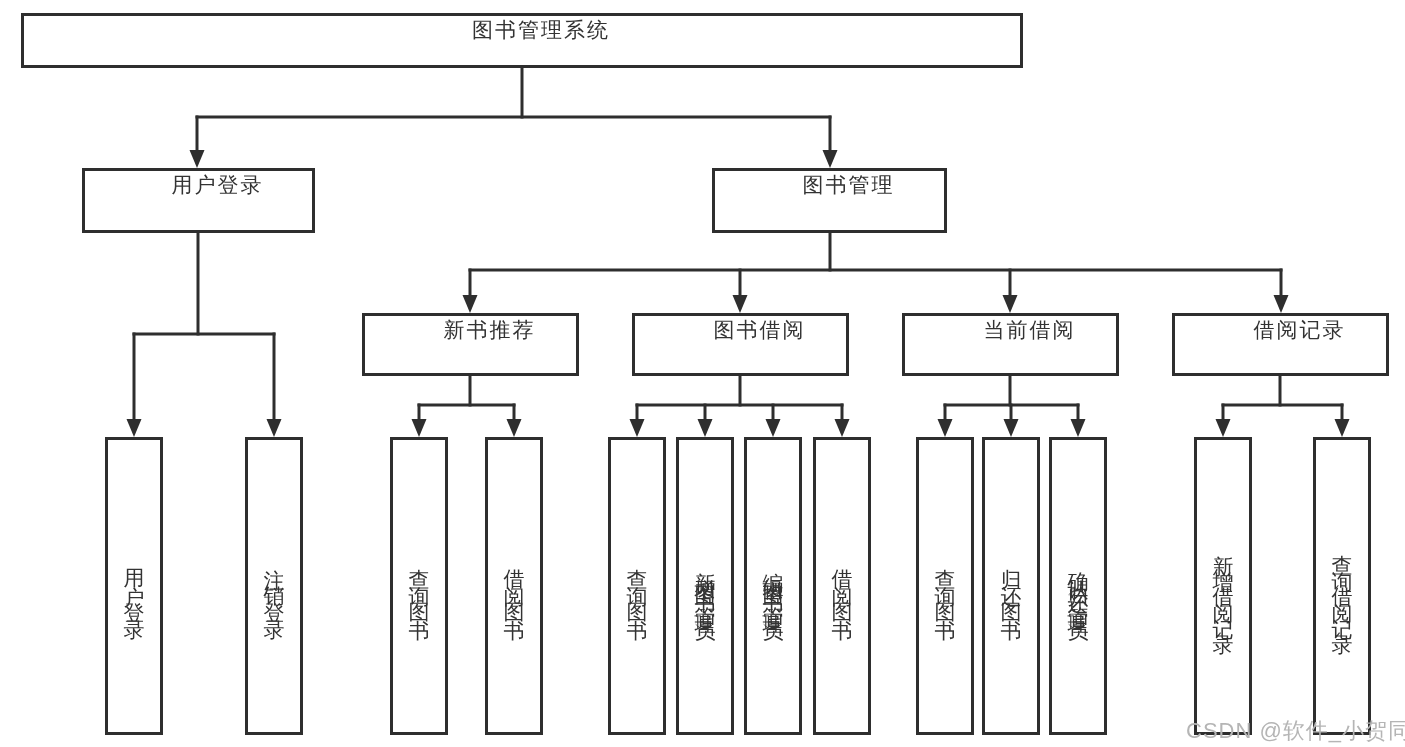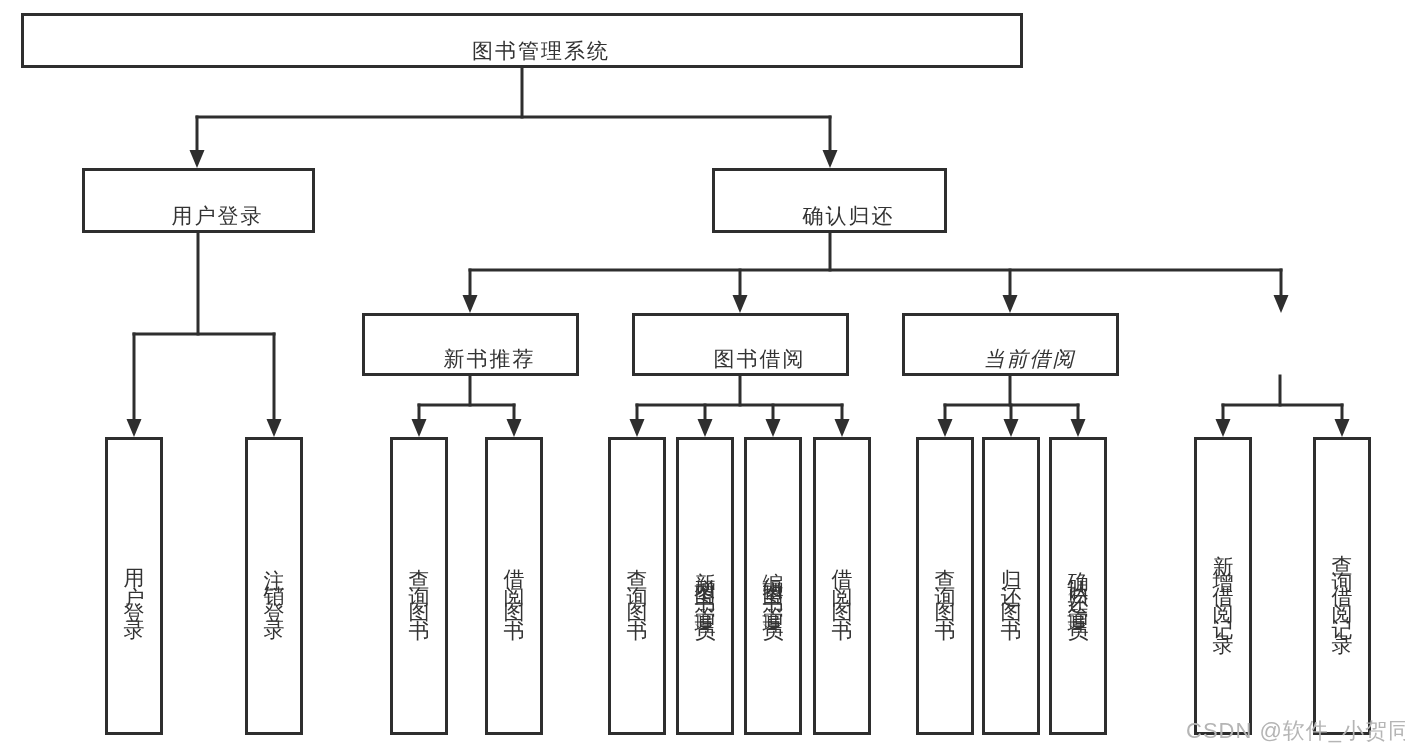--- a/index.html
+++ b/index.html
@@ -8,21 +8,21 @@
     width:1405px;height:747px;
     background:#fff;
     font-family:"Liberation Sans", sans-serif;
     overflow:hidden;
   }
   #wires{position:absolute;left:0;top:0;z-index:0;}
   .hbox{
     position:absolute;z-index:1;
     box-sizing:border-box;
     border:3px solid #2e2e2e;background:#fff;
-    display:flex;align-items:flex-end;justify-content:center;
+    display:flex;align-items:flex-start;justify-content:center;
     font-size:21px;color:#333;letter-spacing:2px;padding-left:38px;
   }
   .vbox{
     position:absolute;z-index:1;
     box-sizing:border-box;
     border:3px solid #2e2e2e;background:#fff;
     display:flex;align-items:center;justify-content:center;
     width:58px;top:437px;height:298px;
     font-size:21px;color:#333;
   }
@@ -95,31 +95,34 @@
   </svg>
 
   <div class="hbox" style="left:21px;top:13px;width:1002px;height:55px;">
     <span>图书管理系统</span>
   </div>
 
   <div class="hbox" style="left:82px;top:168px;width:233px;height:65px;">
     <span>用户登录</span>
   </div>
   <div class="hbox" style="left:712px;top:168px;width:235px;height:65px;">
-    <span>确认归还</span>
+    <span>图书管理</span>
   </div>
 
   <div class="hbox" style="left:632px;top:313px;width:217px;height:63px;">
     <span>图书借阅</span>
   </div>
   <div class="hbox" style="left:362px;top:313px;width:217px;height:63px;">
     <span>新书推荐</span>
   </div>
-  <div class="hbox" style="left:902px;top:313px;width:217px;height:63px;font-style:italic;">
+  <div class="hbox" style="left:902px;top:313px;width:217px;height:63px;">
     <span>当前借阅</span>
+  </div>
+  <div class="hbox" style="left:1172px;top:313px;width:217px;height:63px;">
+    <span>借阅记录</span>
   </div>
 
   <div class="vbox" style="left:105px;">
     <span class="vlabel" style="letter-spacing: 17px;">用户登录</span>
   </div>
   <div class="vbox" style="left:245px;">
     <span class="vlabel" style="letter-spacing: 17px;">注销登录</span>
   </div>
 
   <div class="vbox" style="left:390px;">

